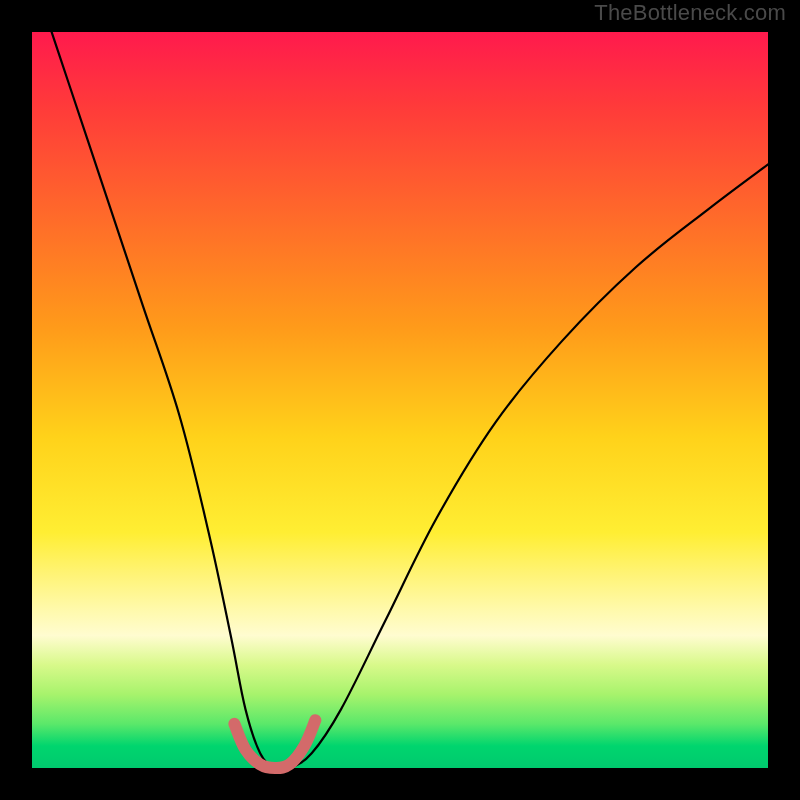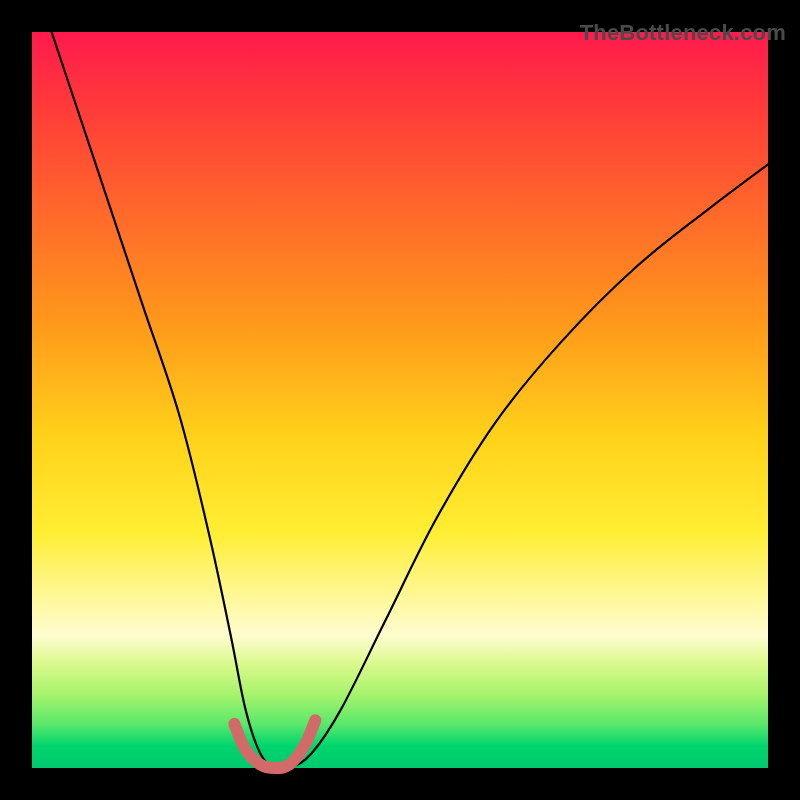--- a/index.html
+++ b/index.html
@@ -29,25 +29,25 @@
       #fffcd0 82%,
       #d8f98a 86%,
       #a7f36c 90%,
       #5be86a 94%,
       #00d56e 97%,
       #00c96e 100%
     );
   }
   .watermark {
     position: absolute;
-    top: 20px;
+    top: 0;
     right: 14px;
     color: #4a4a4a;
     font-size: 22px;
-    font-weight: 700;
+    font-weight: 400;
     letter-spacing: 0.2px;
     z-index: 5;
   }
   svg.curve {
     position: absolute;
     left: 0;
     top: 0;
     width: 736px;
     height: 736px;
     overflow: visible;

